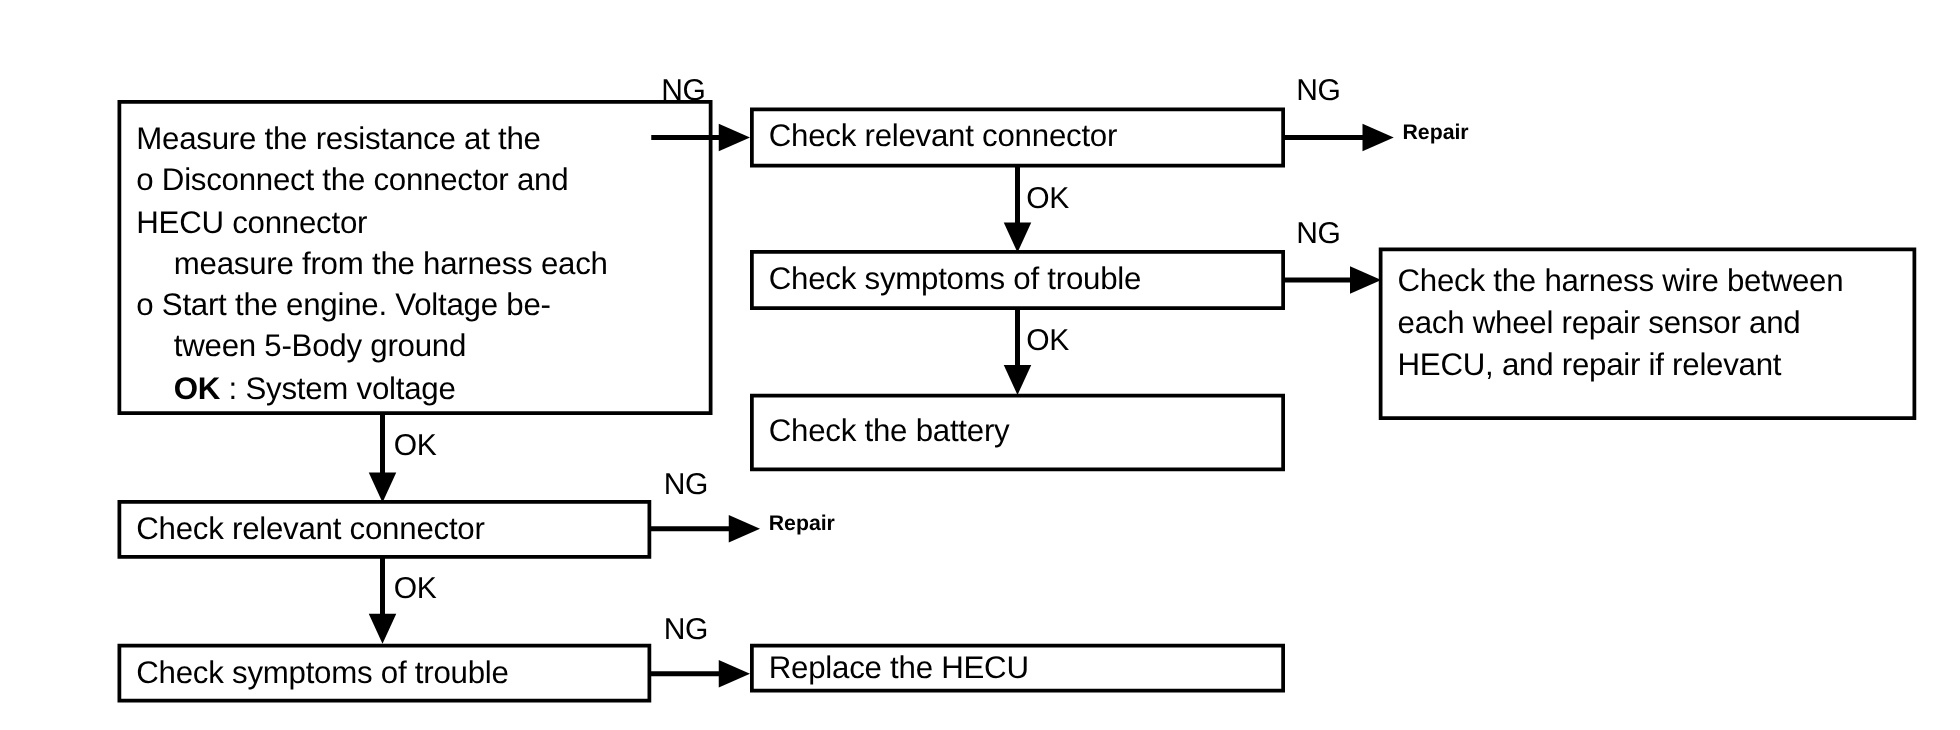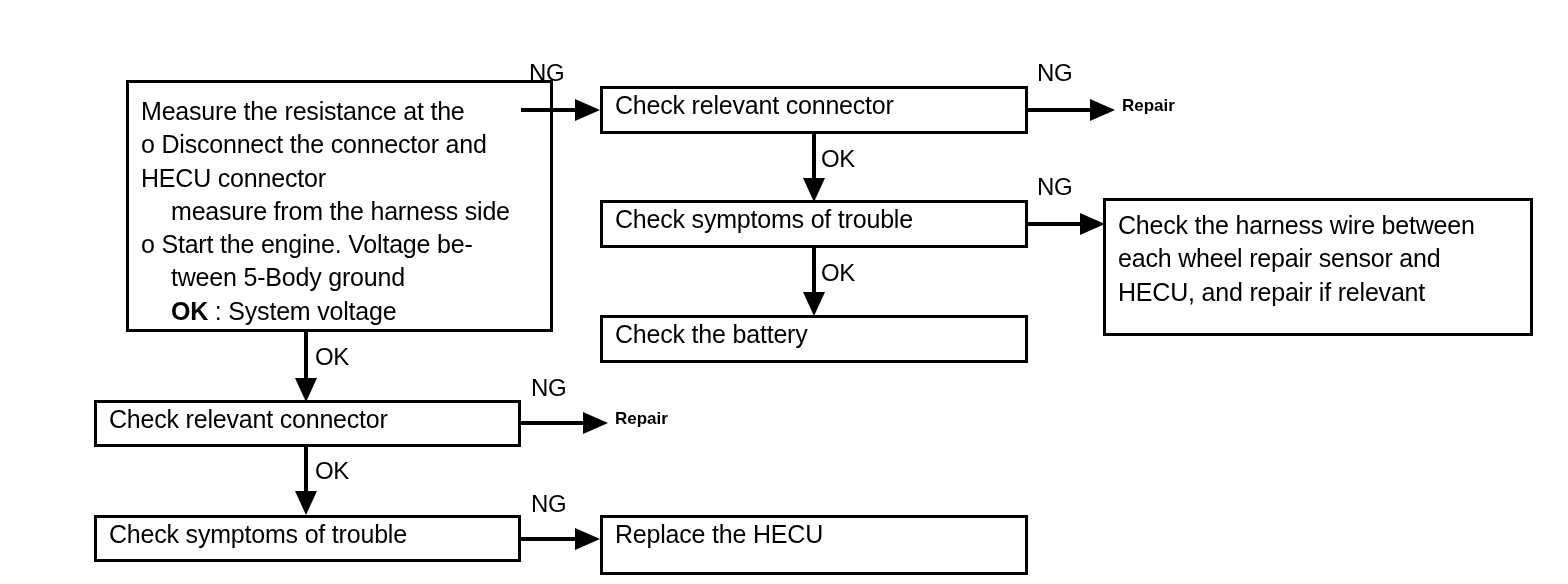--- a/index.html
+++ b/index.html
@@ -19,21 +19,21 @@
     background: #ffffff;
     overflow: hidden;
   }
   .box {
     position: absolute;
     box-sizing: border-box;
     border: 3px solid #000000;
     background: #ffffff;
     display: flex;
     flex-direction: column;
-    justify-content: flex-start;
+    justify-content: center;
     font-size: 25px;
     line-height: 1.33;
     letter-spacing: -0.2px;
     padding: 0 10px 0 12px;
     white-space: pre;
   }
   .box.multiline {
     justify-content: flex-start;
     padding-top: 12px;
   }
@@ -67,57 +67,57 @@
   .conn svg {
     display: block;
     overflow: visible;
   }
 </style>
 </head>
 <body>
 
 <div id="canvas">
 
-  <div class="box multiline" style="left:94px; top:80px; width:427px; height:252px;margin-left:32px;">
+  <div class="box multiline" style="left:94px; top:80px; width:476px; height:252px;">
     <span class="ln">Measure the resistance at the</span>
     <span class="ln">o Disconnect the connector and</span>
     <span class="ln">HECU connector</span>
-    <span class="ln indent">measure from the harness side</span>
+    <span class="ln indent">measure from the harness each</span>
     <span class="ln">o Start the engine. Voltage be-</span>
     <span class="ln indent">tween 5-Body ground</span>
     <span class="ln indent"><b>OK</b><span> : System voltage</span></span>
   </div>
 
   <div class="box" style="left:600px; top:86px; width:428px; height:48px;">
     <span class="ln">Check relevant connector</span>
   </div>
 
   <div class="box" style="left:600px; top:200px; width:428px; height:48px;">
     <span class="ln">Check symptoms of trouble</span>
   </div>
 
-  <div class="box" style="left:600px; top:315px; width:428px; height:48px;">
+  <div class="box" style="left:600px; top:315px; width:428px; height:62px;">
     <span class="ln">Check the battery</span>
   </div>
 
   <div class="box multiline" style="left:1103px; top:198px; width:430px; height:138px; padding-top:8px;">
     <span class="ln">Check the harness wire between</span>
     <span class="ln">each wheel repair sensor and</span>
     <span class="ln">HECU, and repair if relevant</span>
   </div>
 
   <div class="box" style="left:94px; top:400px; width:427px; height:47px;">
     <span class="ln">Check relevant connector</span>
   </div>
 
   <div class="box" style="left:94px; top:515px; width:427px; height:47px;">
     <span class="ln">Check symptoms of trouble</span>
   </div>
 
-  <div class="box" style="left:600px; top:515px; width:428px; height:60px;">
+  <div class="box" style="left:600px; top:515px; width:428px; height:39px;">
     <span class="ln">Replace the HECU</span>
   </div>
 
   <div class="term-label" style="left:1122px; top:97px;">Repair</div>
 
   <div class="term-label" style="left:615px; top:410px;">Repair</div>
 
   <div class="conn" style="left:521px; top:94px; width:82px; height:34px;">
     <svg width="82" height="34" viewBox="0 0 82 34">
       <path d="M0,16 L58,16" stroke="#000" stroke-width="4" fill="none"></path>

